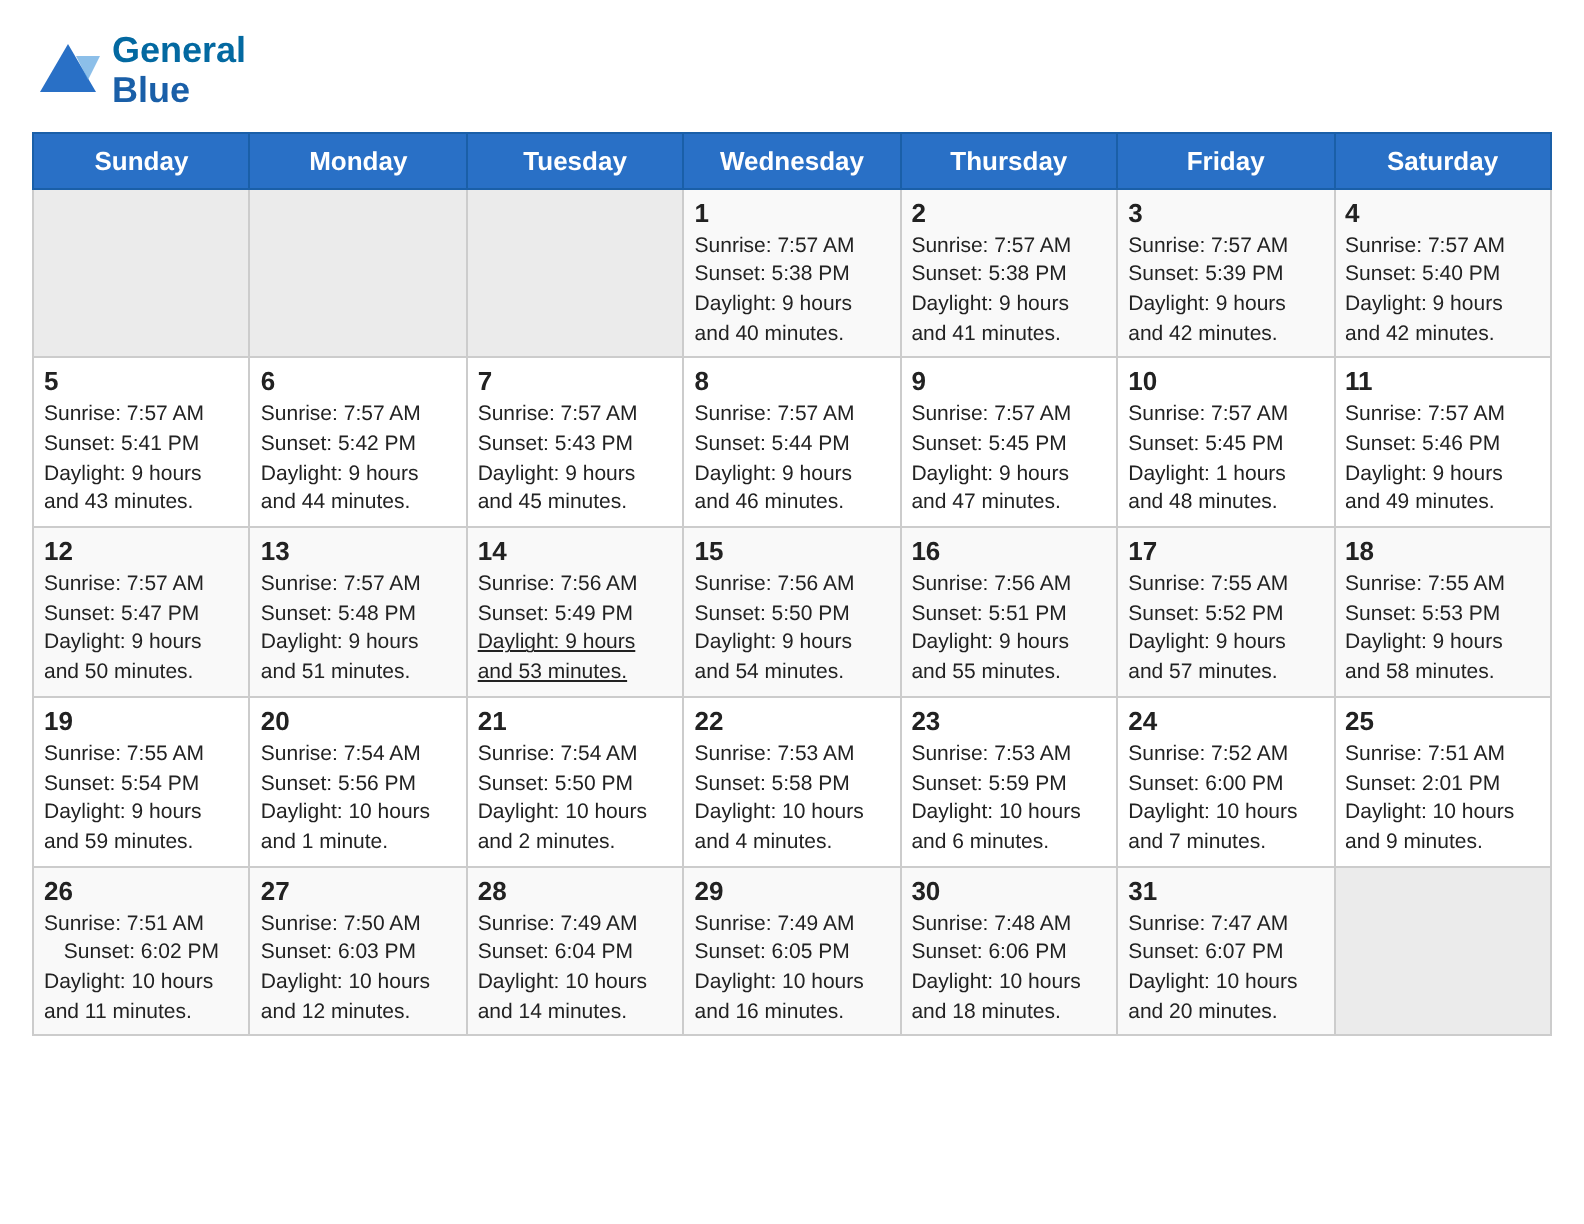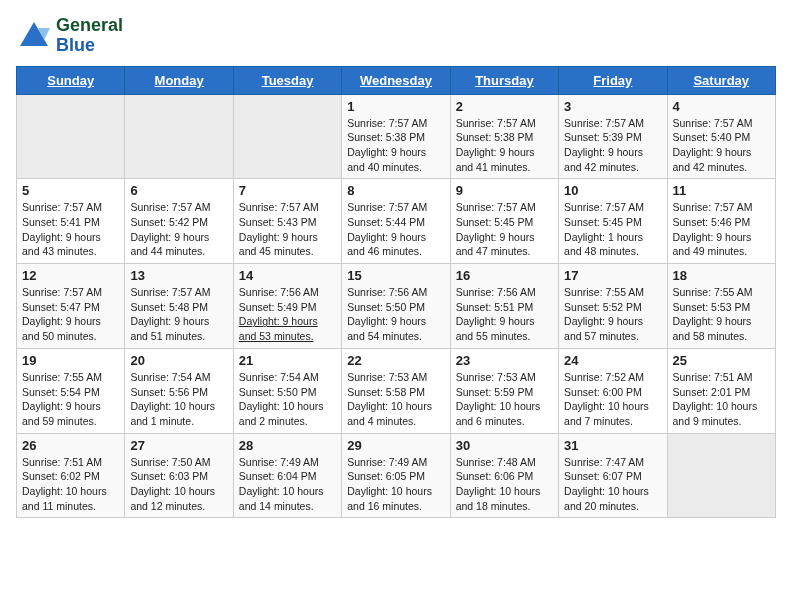--- a/index.html
+++ b/index.html
@@ -21,21 +21,21 @@
       align-items: center;
       gap: 4px;
     }
     .logo-text {
       display: flex;
       flex-direction: column;
       font-size: 18px;
       font-weight: bold;
       line-height: 1.1;
     }
-    .logo-general { color: #14532d; }
+    .logo-general { color: #0369a1; }
     .logo-blue { color: #1a5fa8; }
     .logo-icon {
       width: 36px;
       height: 36px;
     }
     .title-block {
       text-align: right;
     }
     .cal-title {
       font-size: 32px;
@@ -52,21 +52,20 @@
       table-layout: fixed;
     }
     thead tr th {
       background-color: #2970c6;
       color: #fff;
       font-size: 13px;
       font-weight: bold;
       padding: 6px 4px;
       text-align: center;
       border: 1px solid #1a5fa8;
-      text-decoration: underline;
     }
     tbody tr td {
       border: 1px solid #ccc;
       vertical-align: top;
       padding: 4px 5px;
       font-size: 10.5px;
       color: #222;
       height: 82px;
       width: 113px;
       background: #fff;
@@ -277,21 +276,21 @@
           <span class="day-num">25</span>
           <span style="display: block; line-height: 1.4;">Sunrise: 7:51 AM</span>
           <span style="display: block; line-height: 1.4;">Sunset: 2:01 PM</span>
           <span style="display: block; line-height: 1.4;">Daylight: 10 hours and 9 minutes.</span>
         </td>
       </tr>
       <tr>
         <td>
           <span class="day-num">26</span>
           <span style="display: block; line-height: 1.4;">Sunrise: 7:51 AM</span>
-          <span style="display: block; line-height: 1.4;">Sunset: 6:02 PM</span>
+          <span style="display: block; line-height: 1.4; text-align: center;">Sunset: 6:02 PM</span>
           <span style="display: block; line-height: 1.4;">Daylight: 10 hours and 11 minutes.</span>
         </td>
         <td>
           <span class="day-num">27</span>
           <span style="display: block; line-height: 1.4;">Sunrise: 7:50 AM</span>
           <span style="display: block; line-height: 1.4;">Sunset: 6:03 PM</span>
           <span style="display: block; line-height: 1.4;">Daylight: 10 hours and 12 minutes.</span>
         </td>
         <td>
           <span class="day-num">28</span>

